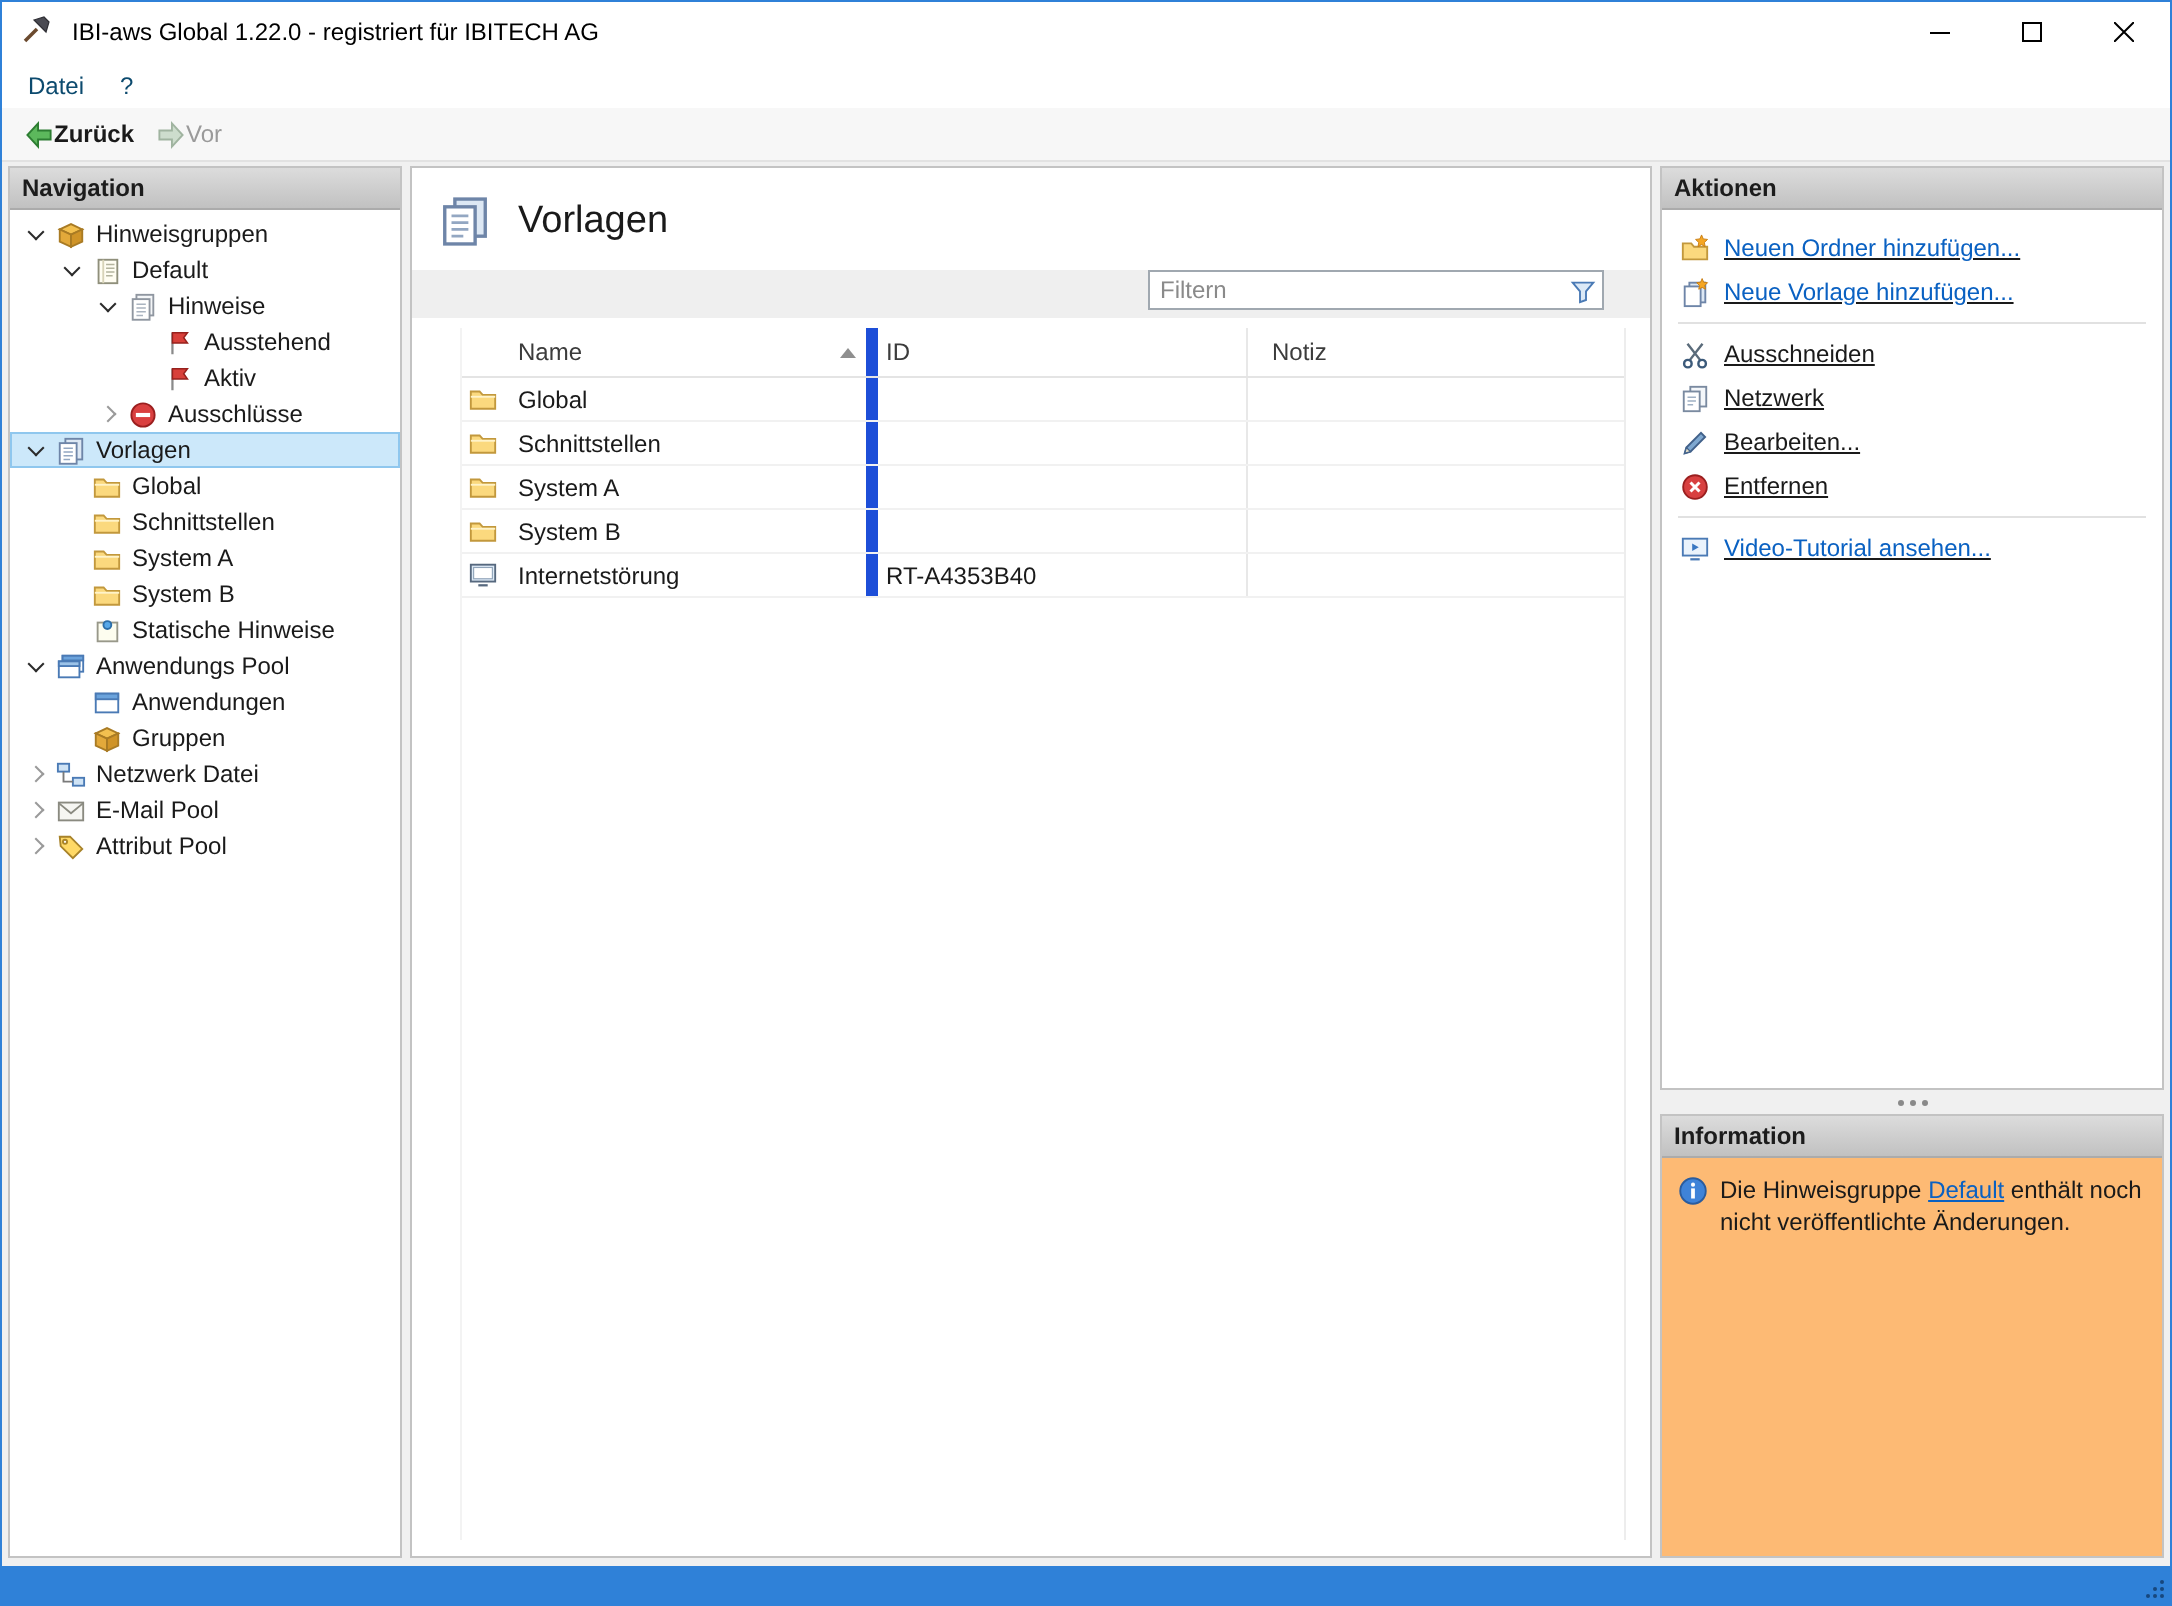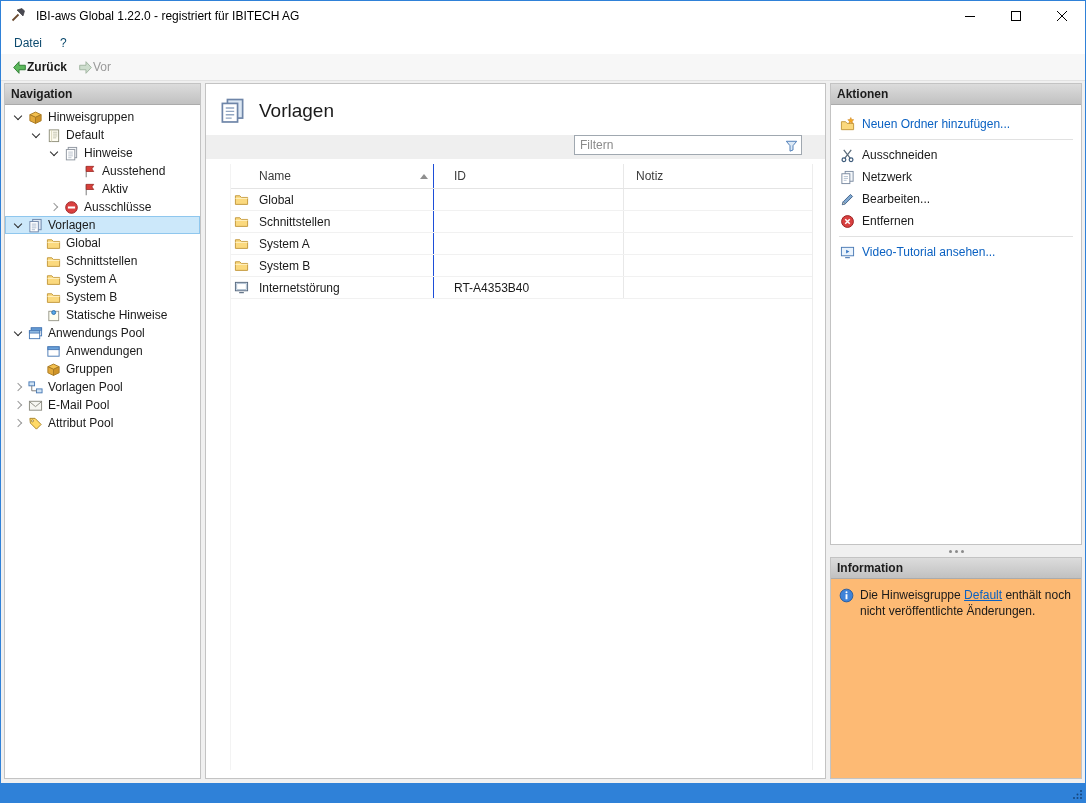--- a/index.html
+++ b/index.html
@@ -59,29 +59,29 @@
   .filter-input { flex:1; min-width:0; border:none; outline:none; padding:0 5px; font:12px "Liberation Sans", sans-serif; color:#1a1a1a; background:transparent; }
   .filter-input::placeholder { color:#8a8a8a; }
   .funnel { flex:0 0 20px; display:flex; align-items:center; justify-content:center; }
 
   .table { flex:1; margin:5px 12px 8px 24px; border-right:1px solid #ededed; border-left:1px solid #f3f3f3; min-height:0; }
   .thead, .trow { display:flex; align-items:center; }
   .thead { height:25px; color:#3c3c3c; border-bottom:1px solid #e4e4e4; }
   .trow { height:22px; border-bottom:1px solid #f1f1f1; }
   .col-icon { width:28px; flex:0 0 28px; display:flex; align-items:center; padding-left:3px; height:100%; }
   .col-name { width:174px; flex:0 0 174px; display:flex; align-items:center; height:100%; overflow:hidden; }
-  .col-id { width:190px; flex:0 0 190px; border-left:1px solid #1d4ed8; padding-left:20px; display:flex; align-items:center; height:100%; overflow:hidden; }
+  .col-id { width:190px; flex:0 0 190px; border-left:6px solid #1d4ed8; padding-left:4px; display:flex; align-items:center; height:100%; overflow:hidden; }
   .col-notiz { flex:1; border-left:1px solid #e8e8e8; padding-left:12px; display:flex; align-items:center; height:100%; overflow:hidden; }
   .sort-asc { width:0; height:0; border-left:4px solid transparent; border-right:4px solid transparent; border-bottom:5px solid #8f8f8f; margin-left:auto; margin-right:5px; }
 
   
   .right-col { flex:0 0 252px; display:flex; flex-direction:column; min-height:0; }
   .actions-panel { flex:0 0 462px; }
   .actions-body { flex:1; padding-top:8px; }
-  .action-item { height:22px; display:flex; align-items:center; gap:7px; padding-left:9px; cursor:default; white-space:nowrap; }
+  .action-item { height:22px; display:flex; align-items:center; gap:7px; padding-left:9px; cursor:default; white-space:nowrap;text-decoration:underline; }
   .action-item .alabel { color:#1a1a1a; }
   .action-item.link .alabel { color:#0a61c2; }
   .action-divider { height:1px; background:#e1e1e1; margin:4px 8px; }
   .splitter { flex:0 0 12px; display:flex; align-items:center; justify-content:center; gap:3px; }
   .splitter i { width:3px; height:3px; border-radius:50%; background:#8a8a8a; }
   .info-panel { flex:1; }
   .info-body { flex:1; background:#fdba74; padding:8px 8px; display:flex; gap:6px; align-items:flex-start; }
   .info-ico { flex:0 0 15px; margin-top:1px; }
   .info-text { line-height:1.35; color:#1a1a1a; }
   .info-link { color:#0a61c2; text-decoration:underline; cursor:pointer; }
@@ -408,21 +408,21 @@
             </span>
           <span class="tlabel">Gruppen</span>
         </div>
         <div class="tree-row d0">
           <span class="chev col"></span>
           <span class="ticon">
               <svg class="i15">
                 <use href="#i-network"></use>
               </svg>
             </span>
-          <span class="tlabel">Vorlagen Pool</span>
+          <span class="tlabel">Netzwerk Datei</span>
         </div>
         <div class="tree-row d0">
           <span class="chev col"></span>
           <span class="ticon">
               <svg class="i15">
                 <use href="#i-email"></use>
               </svg>
             </span>
           <span class="tlabel">E-Mail Pool</span>
         </div>
@@ -537,20 +537,28 @@
         <div class="panel-header">Aktionen</div>
         <div class="actions-body">
           <div class="action-item link">
             <span class="ico">
                 <svg class="i15">
                   <use href="#i-newfolder"></use>
                 </svg>
               </span>
             <span class="alabel">Neuen Ordner hinzufügen...</span>
           </div>
+          <div class="action-item link">
+            <span class="ico">
+                <svg class="i15">
+                  <use href="#i-newtemplate"></use>
+                </svg>
+              </span>
+            <span class="alabel">Neue Vorlage hinzufügen...</span>
+          </div>
           <div class="action-divider"></div>
           <div class="action-item">
             <span class="ico">
                 <svg class="i15">
                   <use href="#i-cut"></use>
                 </svg>
               </span>
             <span class="alabel">Ausschneiden</span>
           </div>
           <div class="action-item">

